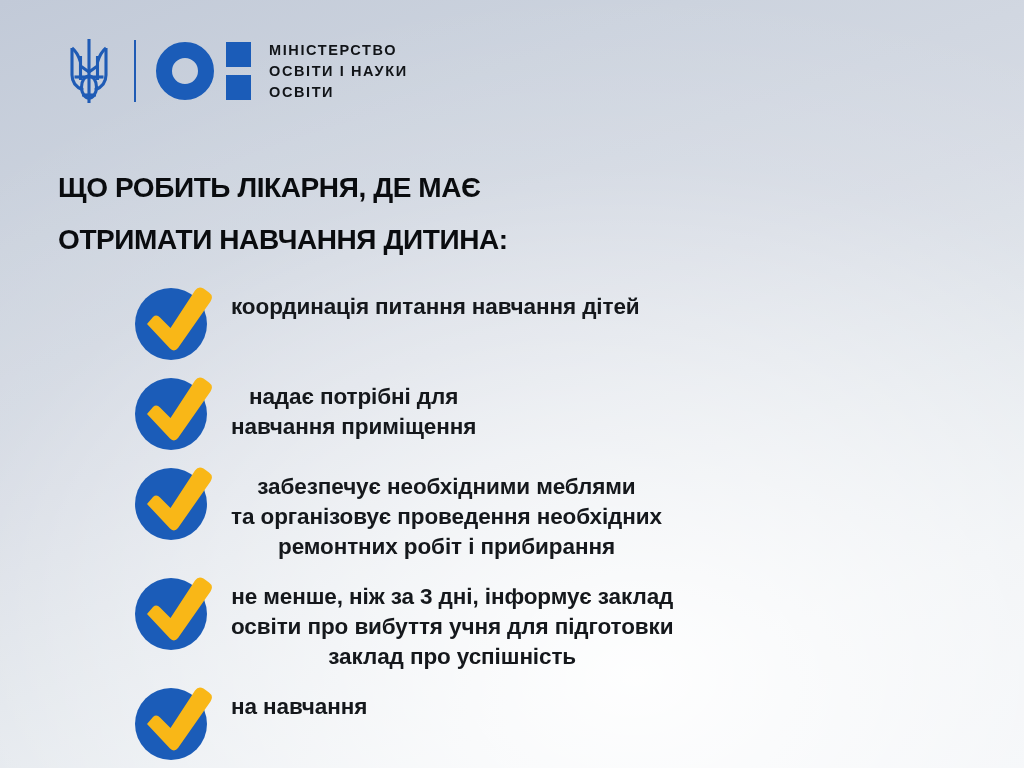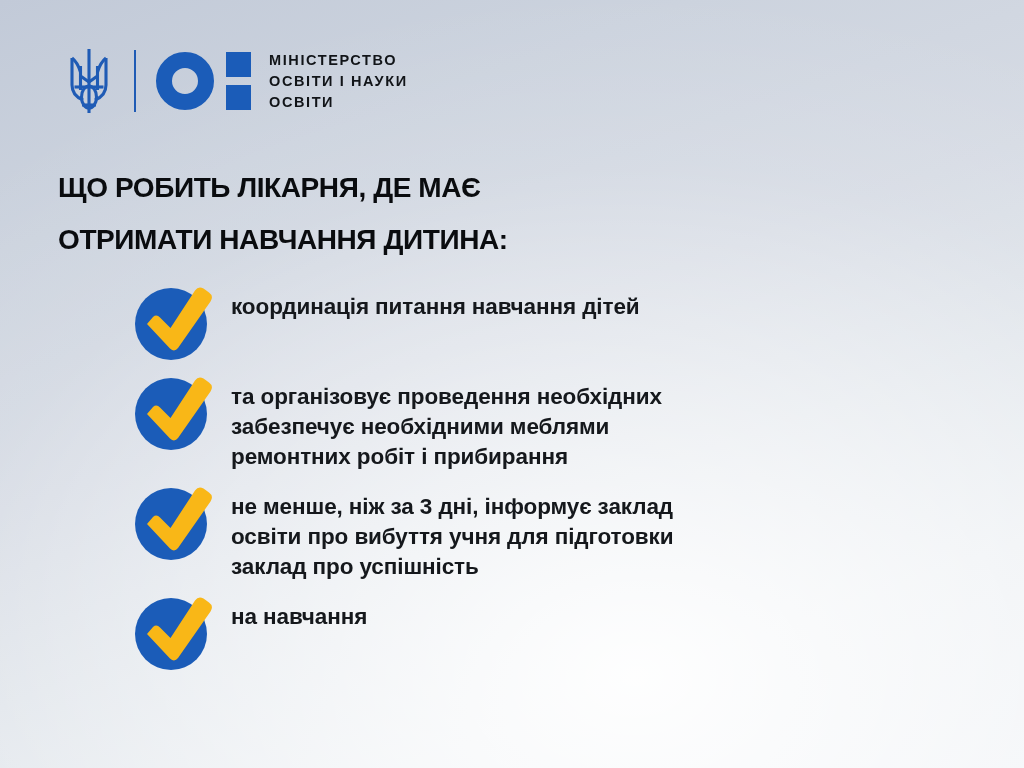--- a/index.html
+++ b/index.html
@@ -22,21 +22,21 @@
     overflow: hidden;
     background:
       radial-gradient(120% 115% at 62% 88%, rgba(255,255,255,0.95) 0%, rgba(255,255,255,0.55) 28%, rgba(255,255,255,0.10) 58%, rgba(255,255,255,0.0) 78%),
       linear-gradient(160deg, #c2cad8 0%, #ccd3de 22%, #d6dbe4 45%, #dfe4ea 62%, #e9edf1 80%, #eef1f5 100%);
   }
 
   
   #logo-lockup {
     position: absolute;
     left: 66px;
-    top: 42px;
+    top: 32px;
     display: flex;
     align-items: center;
     height: 78px;
   }
   #trident-icon {
     width: 46px;
     height: 72px;
     display: block;
     flex: 0 0 auto;
   }
@@ -121,20 +121,21 @@
   .check-icon {
     width: 88px;
     height: 76px;
     flex: 0 0 auto;
     margin-top: 2px;
     display: block;
   }
   .bullet-text {
     margin-left: 10px;
     padding-top: 8px;
+    text-align: center;
   }
   .bullet-line {
     font-size: 22.5px;
     font-weight: bold;
     color: #15181c;
     line-height: 30px;
     letter-spacing: -0.1px;
     white-space: nowrap;
   }
 </style>
@@ -191,29 +192,39 @@
     <div class="bullet-item">
       <svg class="check-icon" viewBox="0 0 88 76" aria-hidden="true">
         <circle cx="38" cy="38" r="36" fill="#1b5cb8"></circle>
         <path d="M14 38 L20 31 Q23.5 28 27 31.5 L37.5 42 L62 4.5 Q65.5 -0.5 70.5 2.5 L76 6.5 Q81 10 77.5 15.5 L45 62 Q41.5 66.5 37 62.5 Z" fill="#f9b717"></path>
       </svg>
       <div class="bullet-text">
         <div class="bullet-line">координація питання навчання дітей</div>
       </div>
     </div>
 
-
-    <div class="bullet-item">
-      <svg class="check-icon" viewBox="0 0 88 76" aria-hidden="true">
-        <circle cx="38" cy="38" r="36" fill="#1b5cb8"></circle>
-        <path d="M14 38 L20 31 Q23.5 28 27 31.5 L37.5 42 L62 4.5 Q65.5 -0.5 70.5 2.5 L76 6.5 Q81 10 77.5 15.5 L45 62 Q41.5 66.5 37 62.5 Z" fill="#f9b717"></path>
-      </svg>
-      <div class="bullet-text">
+    <div class="bullet-item">
+      <svg class="check-icon" viewBox="0 0 88 76" aria-hidden="true">
+        <circle cx="38" cy="38" r="36" fill="#1b5cb8"></circle>
+        <path d="M14 38 L20 31 Q23.5 28 27 31.5 L37.5 42 L62 4.5 Q65.5 -0.5 70.5 2.5 L76 6.5 Q81 10 77.5 15.5 L45 62 Q41.5 66.5 37 62.5 Z" fill="#f9b717"></path>
+      </svg>
+      <div class="bullet-text">
+        <div class="bullet-line">надає потрібні для</div>
+        <div class="bullet-line">навчання приміщення</div>
+      </div>
+    </div>
+
+    <div class="bullet-item">
+      <svg class="check-icon" viewBox="0 0 88 76" aria-hidden="true">
+        <circle cx="38" cy="38" r="36" fill="#1b5cb8"></circle>
+        <path d="M14 38 L20 31 Q23.5 28 27 31.5 L37.5 42 L62 4.5 Q65.5 -0.5 70.5 2.5 L76 6.5 Q81 10 77.5 15.5 L45 62 Q41.5 66.5 37 62.5 Z" fill="#f9b717"></path>
+      </svg>
+      <div class="bullet-text">
+        <div class="bullet-line">забезпечує необхідними меблями</div>
         <div class="bullet-line">та організовує проведення необхідних</div>
-        <div class="bullet-line">забезпечує необхідними меблями</div>
         <div class="bullet-line">ремонтних робіт і прибирання</div>
       </div>
     </div>
 
     <div class="bullet-item">
       <svg class="check-icon" viewBox="0 0 88 76" aria-hidden="true">
         <circle cx="38" cy="38" r="36" fill="#1b5cb8"></circle>
         <path d="M14 38 L20 31 Q23.5 28 27 31.5 L37.5 42 L62 4.5 Q65.5 -0.5 70.5 2.5 L76 6.5 Q81 10 77.5 15.5 L45 62 Q41.5 66.5 37 62.5 Z" fill="#f9b717"></path>
       </svg>
       <div class="bullet-text">

